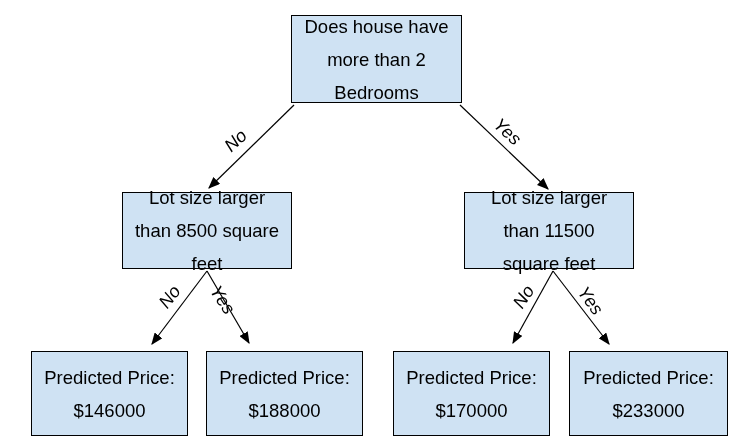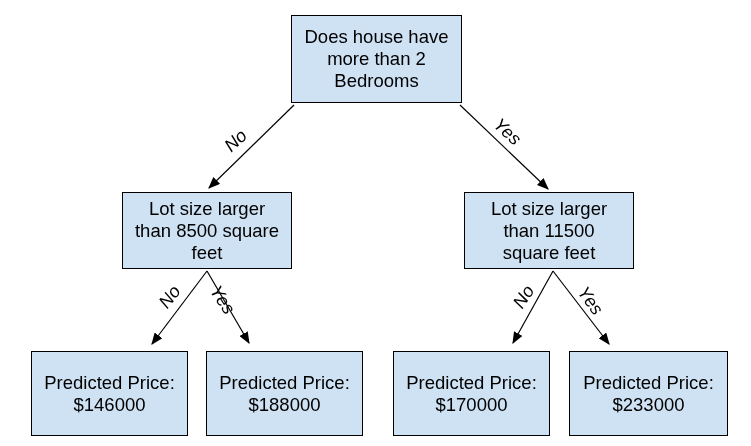--- a/index.html
+++ b/index.html
@@ -26,21 +26,21 @@
     position: absolute;
     box-sizing: border-box;
     background: var(--node-fill, #cfe2f3);
     border: 1px solid var(--node-border, #000000);
     display: flex;
     align-items: center;
     justify-content: center;
     text-align: center;
     white-space: pre-line;
     font-size: 18.5px;
-    line-height: 22px;
+    line-height: 33px;
   }
   .edge-label {
     position: absolute;
     transform: translate(-50%, -50%) rotate(var(--rot, 0deg));
     font-style: italic;
     font-size: 18px;
     white-space: nowrap;
   }
 </style>
 </head>

